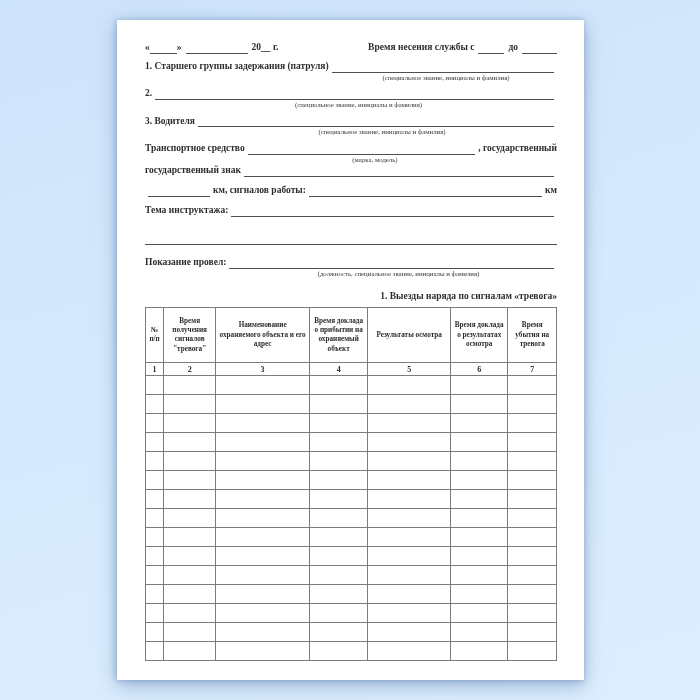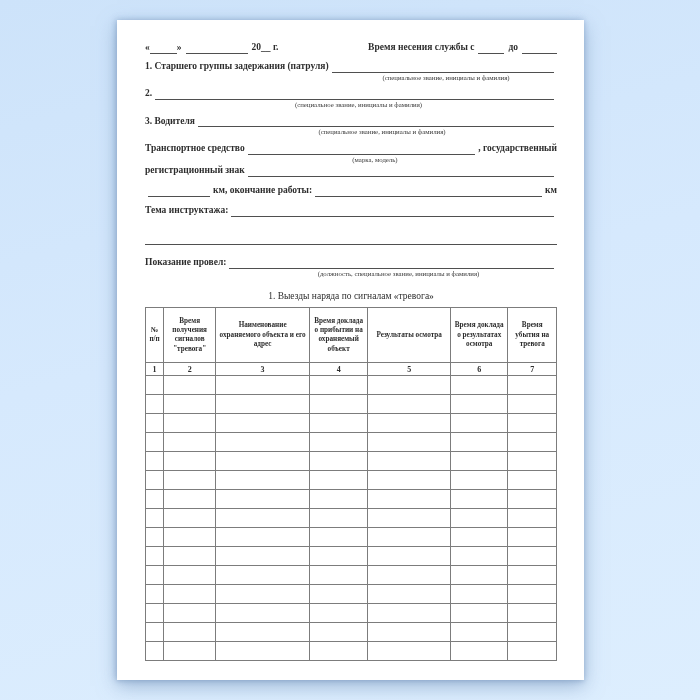--- a/index.html
+++ b/index.html
@@ -12,21 +12,21 @@
     position:absolute;left:117px;top:20px;width:467px;height:660px;
     background:#ffffff;box-sizing:border-box;
     padding:22px 27px 0 28px;color:#2d2d2d;
     box-shadow:0 6px 18px rgba(105,138,180,.55),0 1px 5px rgba(105,138,180,.40),-2px -1px 6px rgba(120,150,190,.25);
   }
   .row{display:flex;align-items:flex-end;font-size:9.5px;font-weight:600;line-height:1.25;white-space:nowrap;}
   .blank{flex:1;border-bottom:1px solid #4f4f4f;height:10px;margin:0 3px;}
   .bfix{display:inline-block;border-bottom:1px solid #4f4f4f;height:9px;vertical-align:baseline;}
   .note-row{display:block;font-size:6.8px;font-weight:400;color:#3a3a3a;text-align:center;line-height:1.25;margin-top:1px;}
   .spacer{flex:1;}
-  .title{font-size:9.5px;font-weight:400;text-align:center;}
+  .title{font-size:9.5px;font-weight:700;text-align:right;}
   table{width:100%;border-collapse:collapse;table-layout:fixed;}
   th,td{border:1px solid #7c7c7c;padding:0;}
   th{height:50px;font-size:7.2px;font-weight:600;text-align:center;vertical-align:middle;padding:2px 2px;line-height:1.3;white-space:normal;word-wrap:break-word;}
   td.num{height:12px;font-size:8px;font-weight:600;text-align:center;vertical-align:middle;}
   td.cell{height:18px;}
 </style>
 </head>
 <body>
 
 <div class="paper">
@@ -64,27 +64,27 @@
   <div class="note-row" style="padding-left:62px">(специальное звание, инициалы и фамилия)</div>
 
   <div class="row" style="margin-top:6px">
     <span>Транспортное средство</span>
     <span class="blank"></span>
     <span>, государственный</span>
   </div>
   <div class="note-row" style="padding-left:110px;padding-right:62px">(марка, модель)</div>
 
   <div class="row" style="margin-top:1px">
-    <span>регистрационный знак</span>
+    <span>государственный знак</span>
     <span class="blank"></span>
   </div>
 
   <div class="row" style="margin-top:8px">
     <span class="blank" style="max-width:62px"></span>
-    <span>км, окончание работы:</span>
+    <span>км, сигналов работы:</span>
     <span class="blank"></span>
     <span>км</span>
   </div>
 
   <div class="row" style="margin-top:8px">
     <span>Тема инструктажа:</span>
     <span class="blank"></span>
   </div>
   <div class="row" style="margin-top:17px">
     <span class="blank" style="margin:0"></span>

